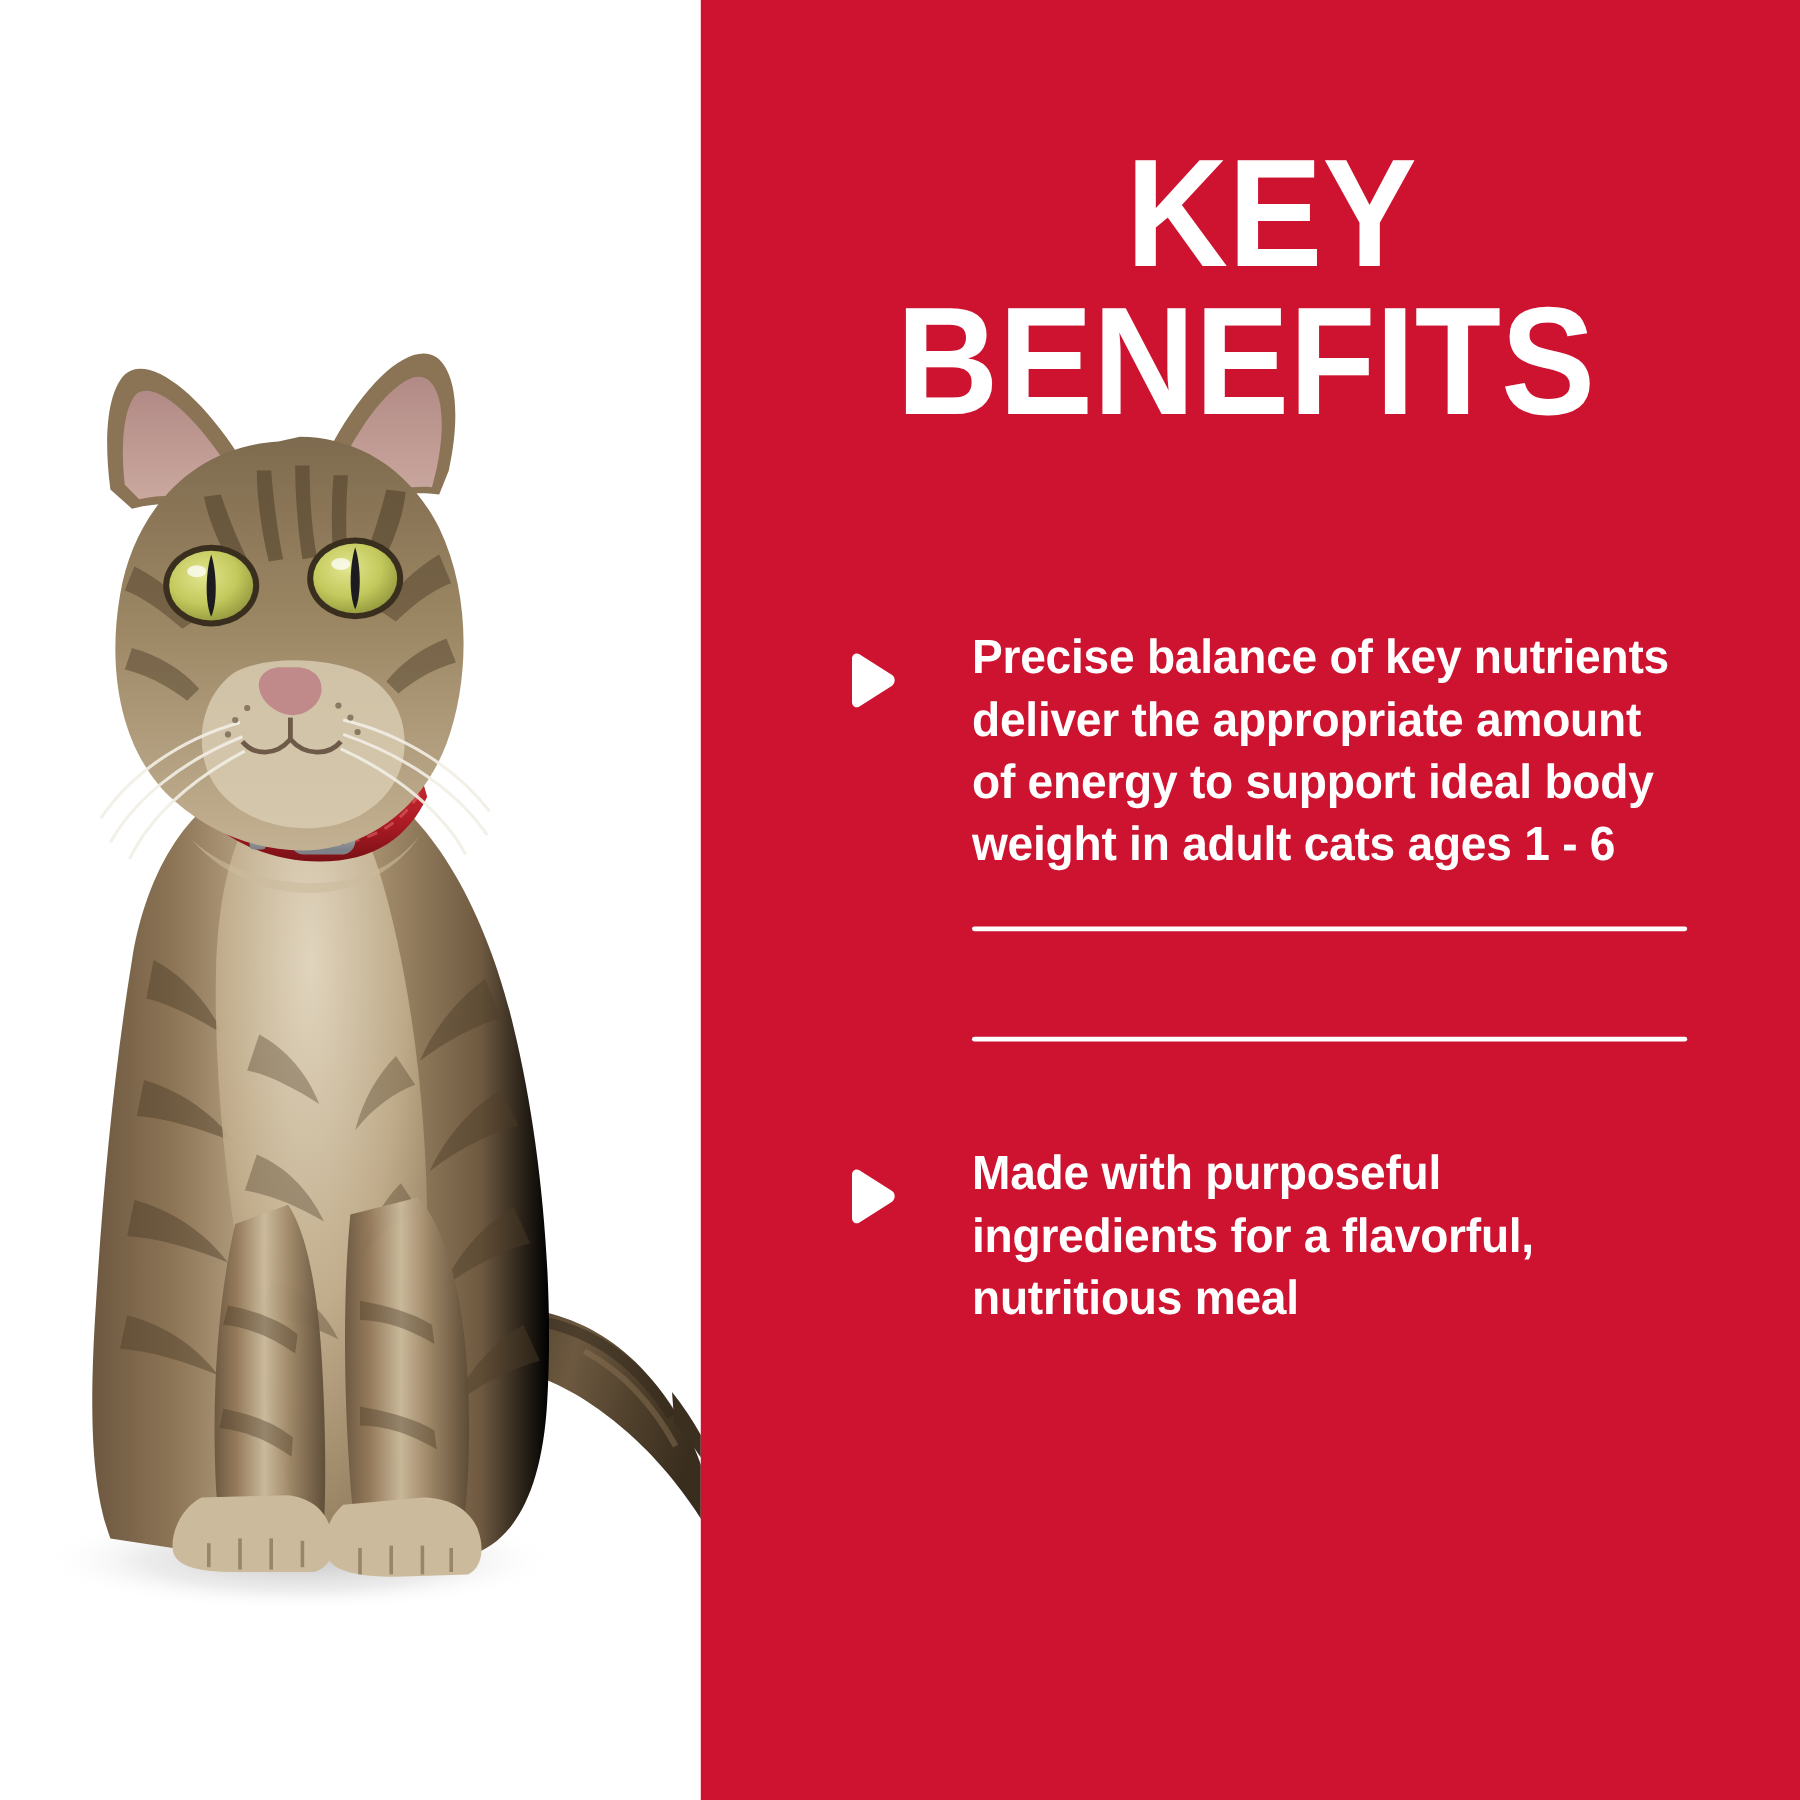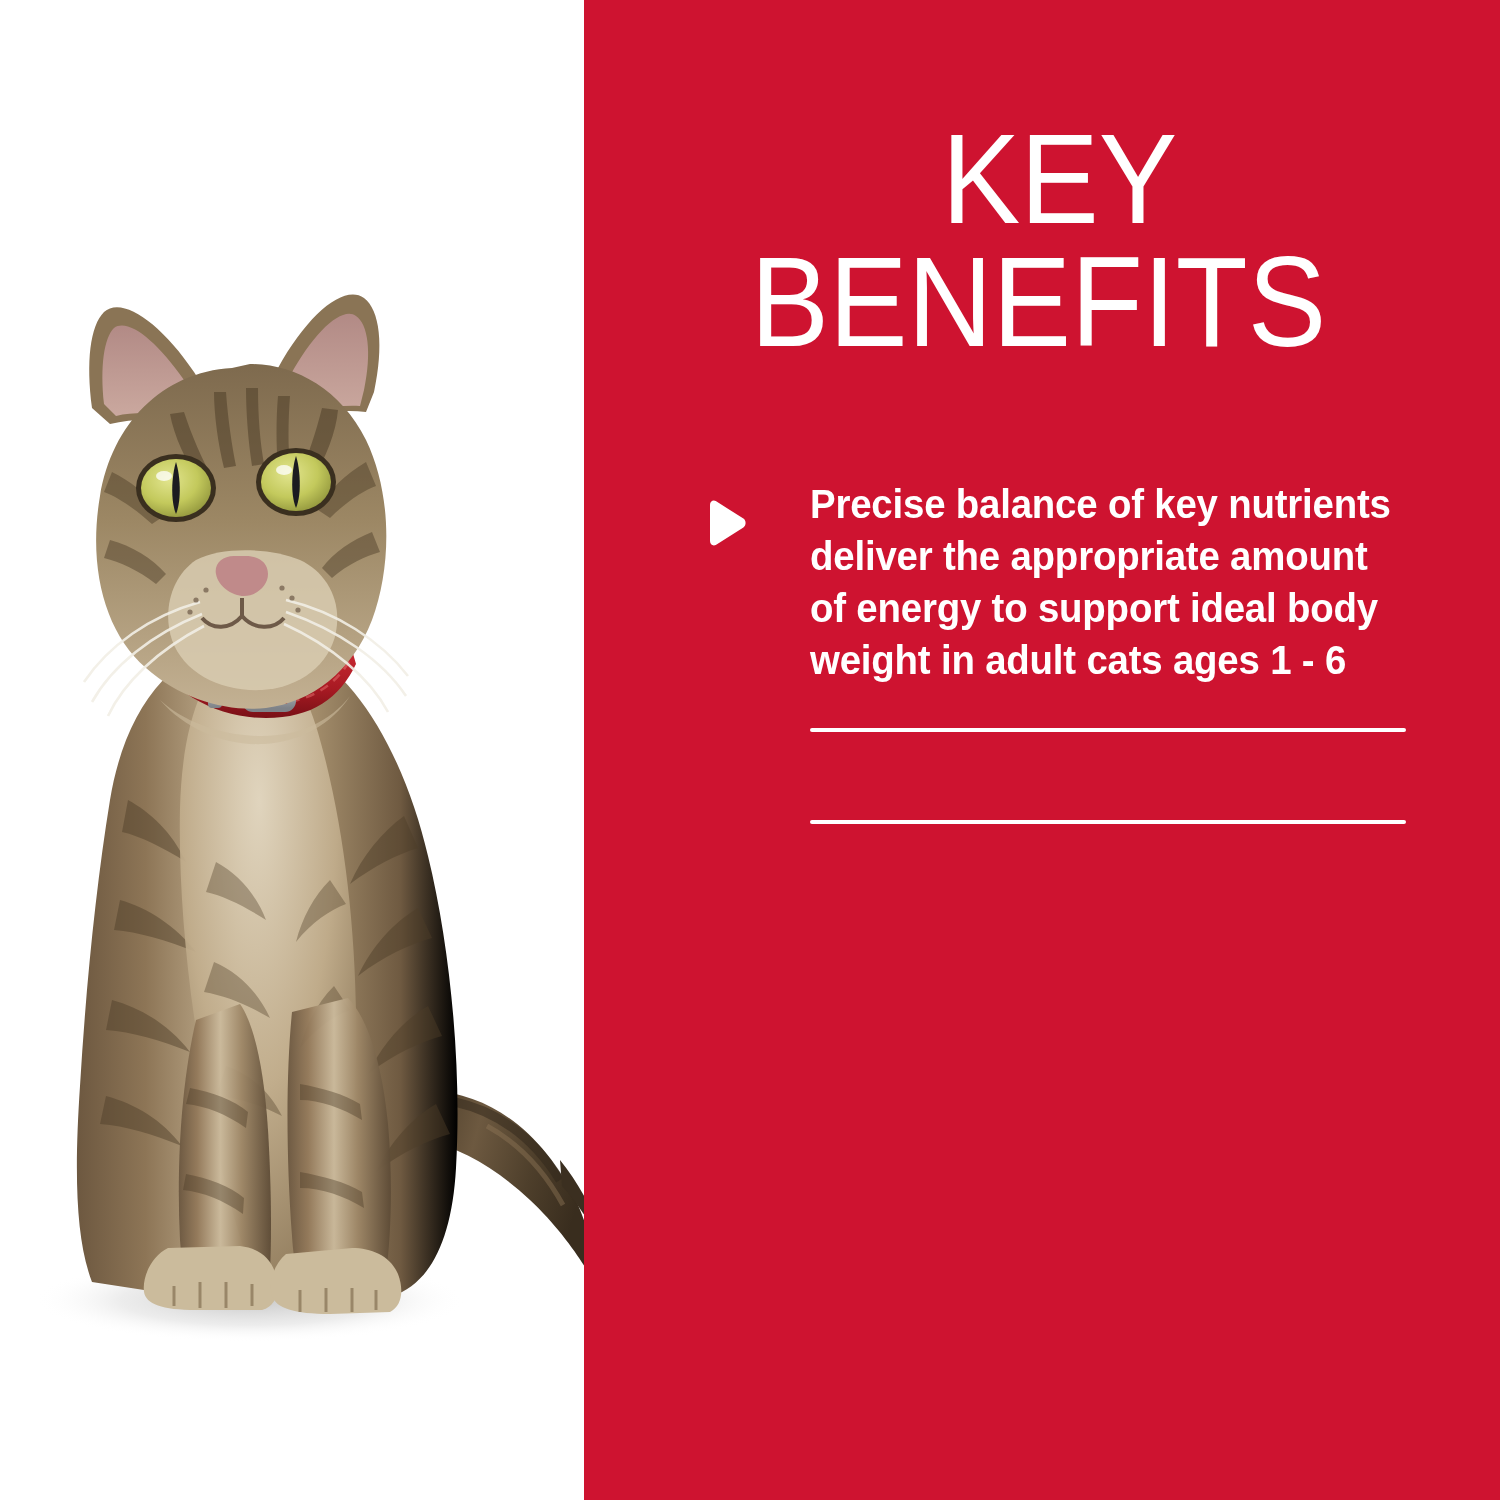--- a/index.html
+++ b/index.html
@@ -30,21 +30,21 @@
     position:absolute; left:584px; top:0;
     width:916px; height:1500px;
     background:#ce1330;
   }
 
   .panel-title {
     position:absolute; left:0; top:118px;
     width:916px;
     text-align:center;
     color:#ffffff;
-    font-weight:400;
+    font-weight:700;
     line-height:0.96;
     letter-spacing:0px;
   }
   .panel-title .line1 {
     display:block;
     font-size:128px;
     transform:scaleX(0.92);
     padding-left:38px;
   }
   .panel-title .line2 {
@@ -55,20 +55,21 @@
   }
 
   .bullet-list {
     position:absolute;
     left:116px; top:478px;
     width:720px;
   }
   .bullet-row {
     display:flex;
     align-items:flex-start;
+    margin-top:44px;
   }
   .bullet-arrow {
     flex:0 0 auto;
     width:52px;
     margin-top:20px;
   }
   .bullet-arrow svg { display:block; width:50px; height:50px; }
   .bullet-text {
     flex:1 1 auto;
     margin-left:58px;
@@ -351,16 +352,24 @@
 
       <div class="gap-a"></div>
       <div class="divider"></div>
       <div class="gap-b"></div>
 
 
       <div class="gap-c"></div>
       <div class="divider"></div>
       <div class="gap-d"></div>
 
+      <div class="bullet-row">
+        <span class="bullet-arrow">
+          <svg viewBox="0 0 50 50" aria-hidden="true">
+            <path d="M10 7 C10 3.4 13.2 1.4 16.2 3.3 L43.4 20.6 C46.3 22.4 46.3 27.6 43.4 29.4 L16.2 46.7 C13.2 48.6 10 46.6 10 43 Z" fill="#ffffff"></path>
+          </svg>
+        </span>
+        <span class="bullet-text">Made with purposeful ingredients for a flavorful, nutritious meal</span>
+      </div>
 
     </div>
   </div>
 </div>
 
 </body></html>

